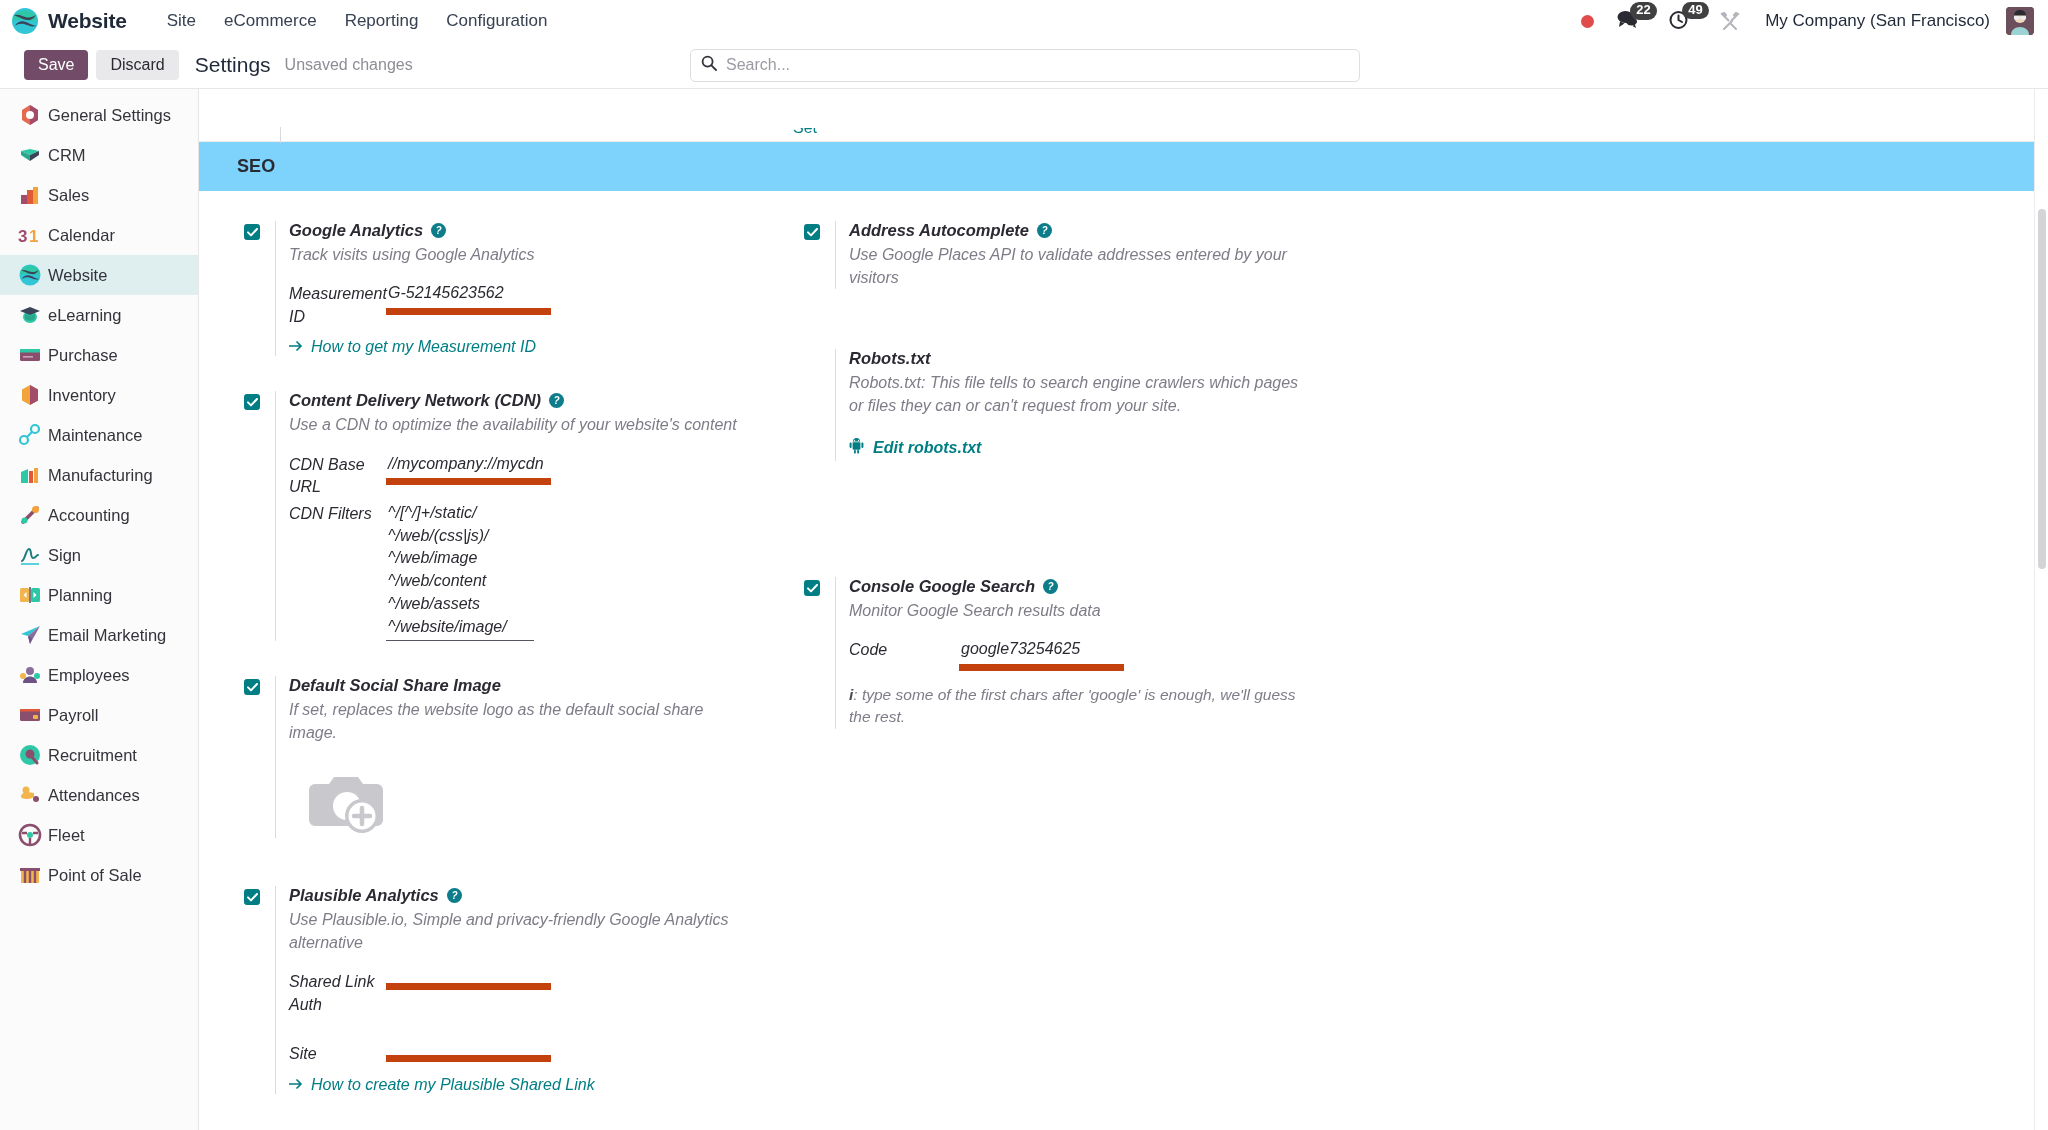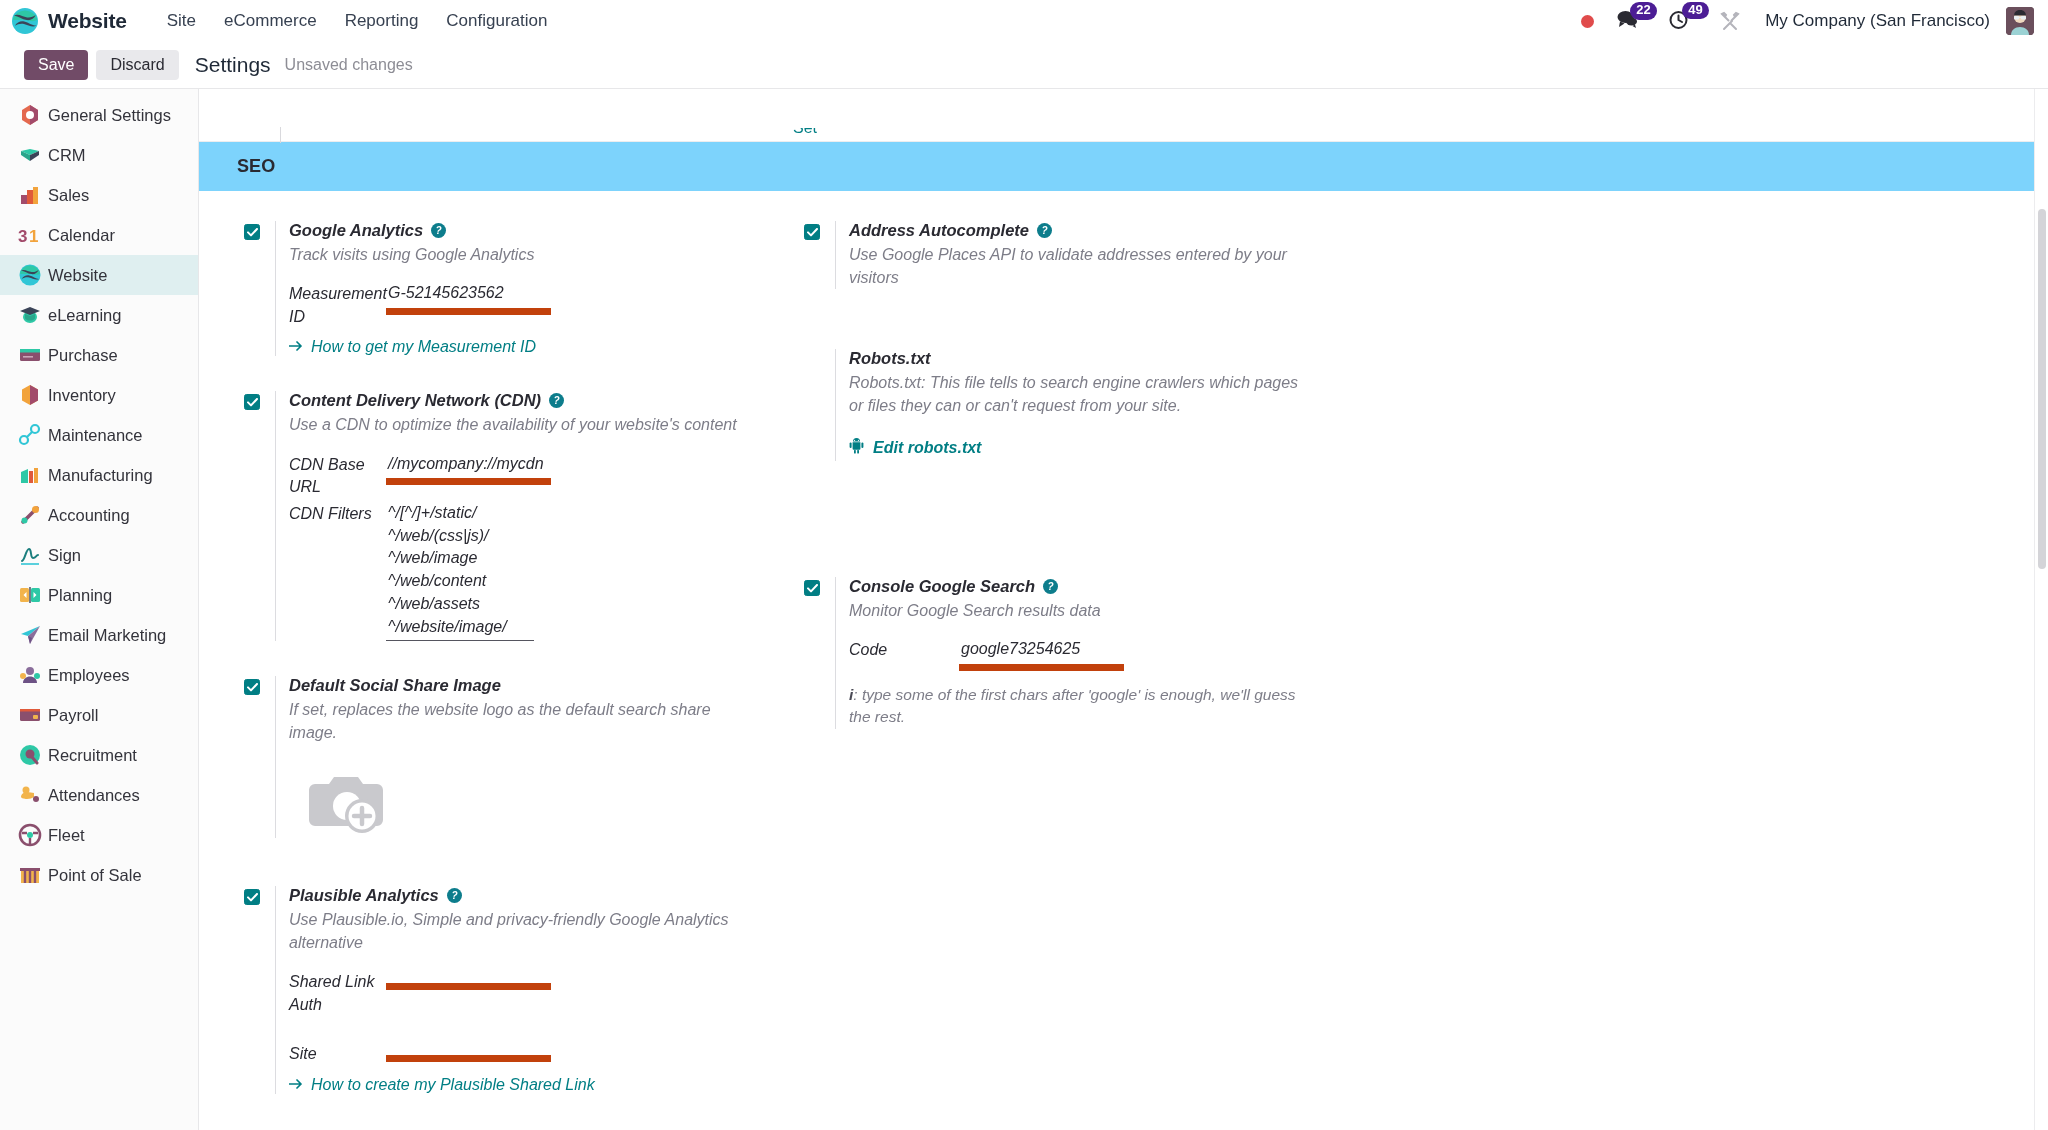--- a/index.html
+++ b/index.html
@@ -39,21 +39,21 @@
   .sys-dot {
     width: 13px; height: 13px; border-radius: 50%;
     background: #e04b4b; margin-right: 22px; flex: none; cursor: pointer;
   }
   .nav-badge-wrap {
     position: relative; display: flex; align-items: center;
     margin-right: 30px; cursor: pointer;
   }
   .nav-badge {
     position: absolute; top: -7px; left: 14px;
-    background: #4c1d95; color: #fff;
+    background: #404040; color: #fff;
     font-size: 13px; font-weight: 700;
     border-radius: 10px; padding: 1px 6px 2px; line-height: 1.15;
     min-width: 24px; text-align: center;
   }
   .tools-icon { margin-right: 24px; cursor: pointer; display: flex; }
   .company-name {
     font-size: 17px; color: #1f2937; margin-right: 16px;
     cursor: pointer; white-space: nowrap;
   }
   .avatar {
@@ -302,20 +302,29 @@
     </span>
   </div>
 </div>
 
 <div class="control-panel">
   <button class="btn btn-save">Save</button>
   <button class="btn btn-discard">Discard</button>
   <span class="cp-title">Settings</span>
   <span class="cp-status">Unsaved changes</span>
 
+  <div class="searchbar">
+    <span>
+      <svg width="16" height="16" viewBox="0 0 16 16">
+        <circle cx="6.6" cy="6.6" r="5" fill="none" stroke="#33333b" stroke-width="1.8"></circle>
+        <path d="M10.4 10.4L15 15" stroke="#33333b" stroke-width="1.8" stroke-linecap="round"></path>
+      </svg>
+    </span>
+    <span class="search-ph">Search...</span>
+  </div>
 </div>
 
 <div class="body-wrap">
 
   <aside class="sidebar">
 
     <div class="side-item">
       <span class="side-ico">
         <svg viewBox="0 0 24 24" width="24" height="24">
           <path d="M12 2l8 5v10l-8 5-8-5V7z" fill="#e4694f"></path>
@@ -634,21 +643,21 @@
               <span class="checkbox">
                 <svg width="11" height="9" viewBox="0 0 11 9">
                     <path d="M1 4.4l3 3L10 1" stroke="#fff" stroke-width="2" fill="none" stroke-linecap="round" stroke-linejoin="round"></path>
                   </svg>
               </span>
             </div>
             <div class="s-body">
               <div class="s-title">
                 <span>Default Social Share Image</span>
               </div>
-              <div class="s-desc">If set, replaces the website logo as the default search share image.</div>
+              <div class="s-desc">If set, replaces the website logo as the default social share image.</div>
               <div class="img-placeholder">
                 <svg viewBox="0 0 84 72" width="84" height="72">
                   <path d="M8 18h14l5-7h24l5 7h14a6 6 0 0 1 6 6v30a6 6 0 0 1-6 6H8a6 6 0 0 1-6-6V24a6 6 0 0 1 6-6z" fill="#c9c9cd"></path>
                   <circle cx="40" cy="40" r="14" fill="#ffffff"></circle>
                   <circle cx="55" cy="50" r="17" fill="#c9c9cd"></circle>
                   <circle cx="55" cy="50" r="13.5" fill="#ffffff"></circle>
                   <path d="M55 42v16M47 50h16" stroke="#c9c9cd" stroke-width="4.5" stroke-linecap="round"></path>
                 </svg>
               </div>
             </div>

